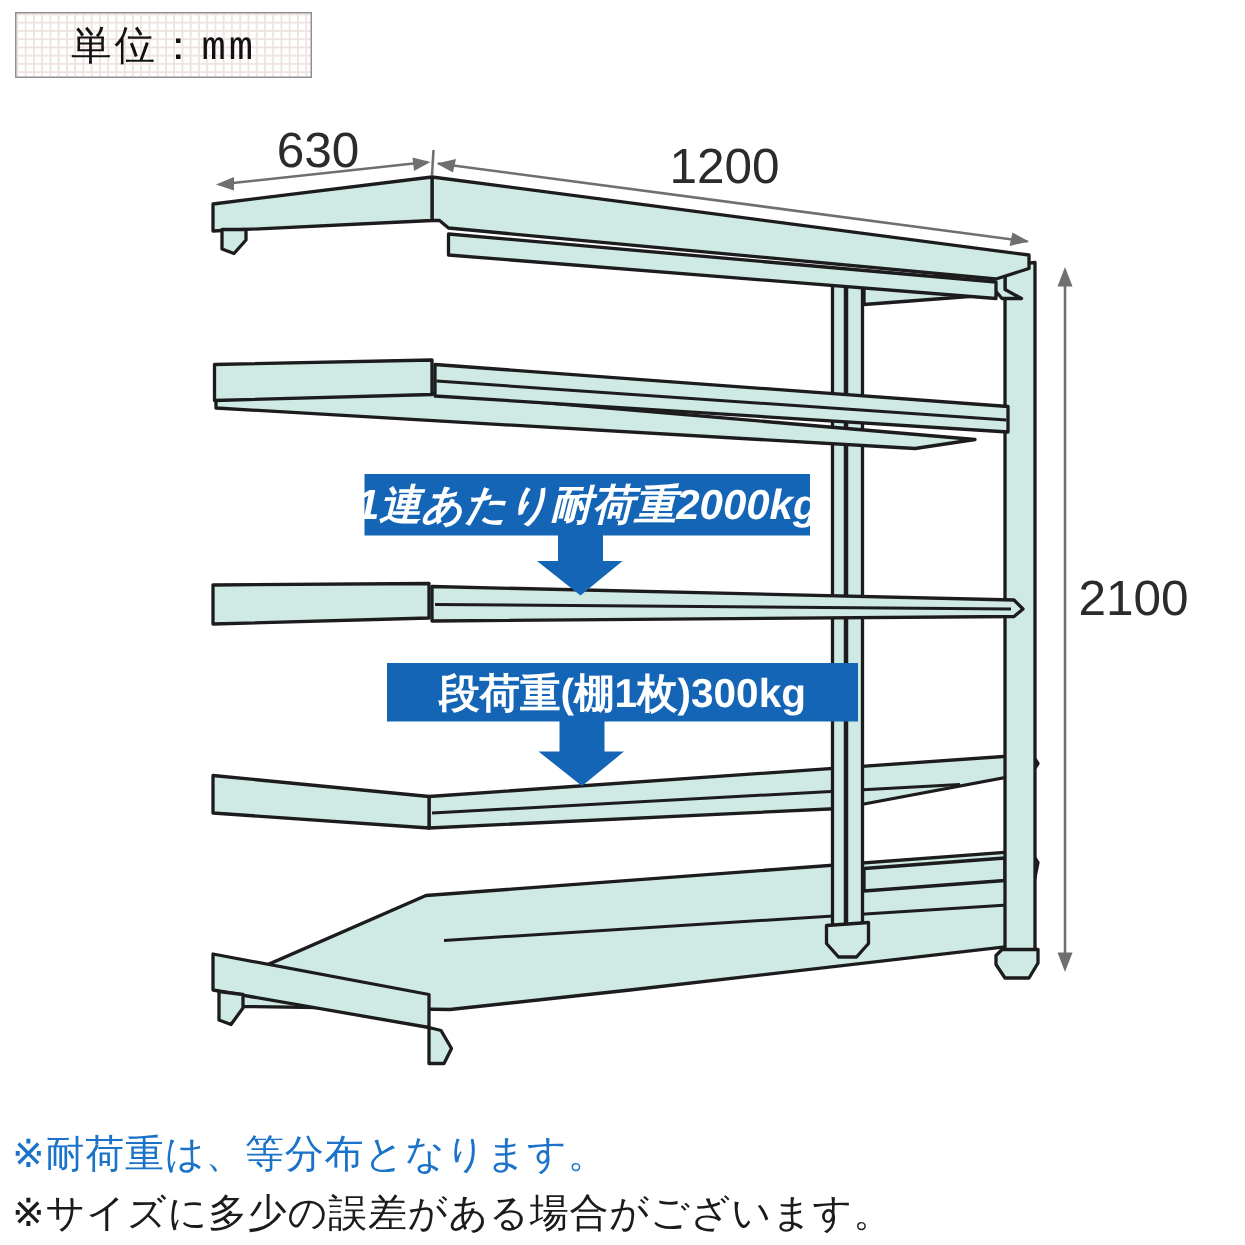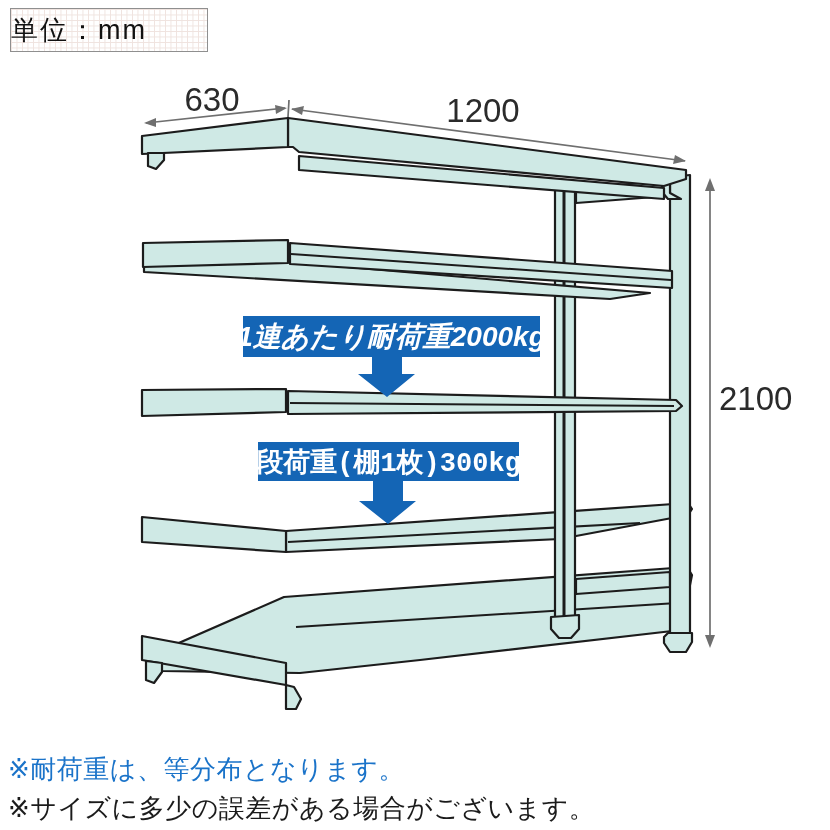--- a/index.html
+++ b/index.html
@@ -8,31 +8,31 @@
     font-family:"Liberation Sans","DejaVu Sans",sans-serif;
   }
   .unit-box{
     position:absolute;left:10px;top:8px;width:198px;height:44px;
     box-sizing:border-box;border:1.5px solid #8f8f8f;
     background-color:#fff;
     background-image:
       linear-gradient(var(--grid-line) 1px, transparent 1px),
       linear-gradient(90deg, var(--grid-line) 1px, transparent 1px);
     background-size:5.5px 5.5px;
-    display:flex;align-items:center;justify-content:flex-start;
-    font-size:27px;letter-spacing:2px;color:#111;font-weight:500;
+    display:flex;align-items:center;justify-content:center;
+    font-size:27px;letter-spacing:2px;color:#111;font-weight:500;font-family:Liberation Mono, monospace;
   }
   .rack-svg{position:absolute;left:0;top:0;}
   .callout{
     position:absolute;background:var(--callout-blue);color:#fff;
     display:flex;align-items:center;justify-content:center;
     font-weight:bold;white-space:nowrap;
   }
   .callout-1{left:243px;top:316px;width:297px;height:41px;font-size:28px;font-style:italic;}
-  .callout-2{left:258px;top:442px;width:261px;height:39px;font-size:27px;font-family:Liberation Mono, monospace;}
+  .callout-2{left:258px;top:442px;width:314px;height:39px;font-size:27px;}
   .footnote{
     position:absolute;left:8px;font-size:26px;letter-spacing:0.5px;white-space:nowrap;
   }
   .footnote-blue{top:752px;color:var(--note-blue);}
   .footnote-black{top:791px;color:var(--text-dark);}
   .shape{fill:var(--shelf-fill);stroke:var(--outline);stroke-width:2.2;stroke-linejoin:round;}
   .iline{fill:none;stroke:var(--outline);stroke-width:2;}
   .postline{fill:none;stroke:var(--outline);stroke-width:3;}
   .dimline{fill:none;stroke:var(--dimension-line);stroke-width:1.7;}
   .dimhead{fill:var(--dimension-line);stroke:none;}

